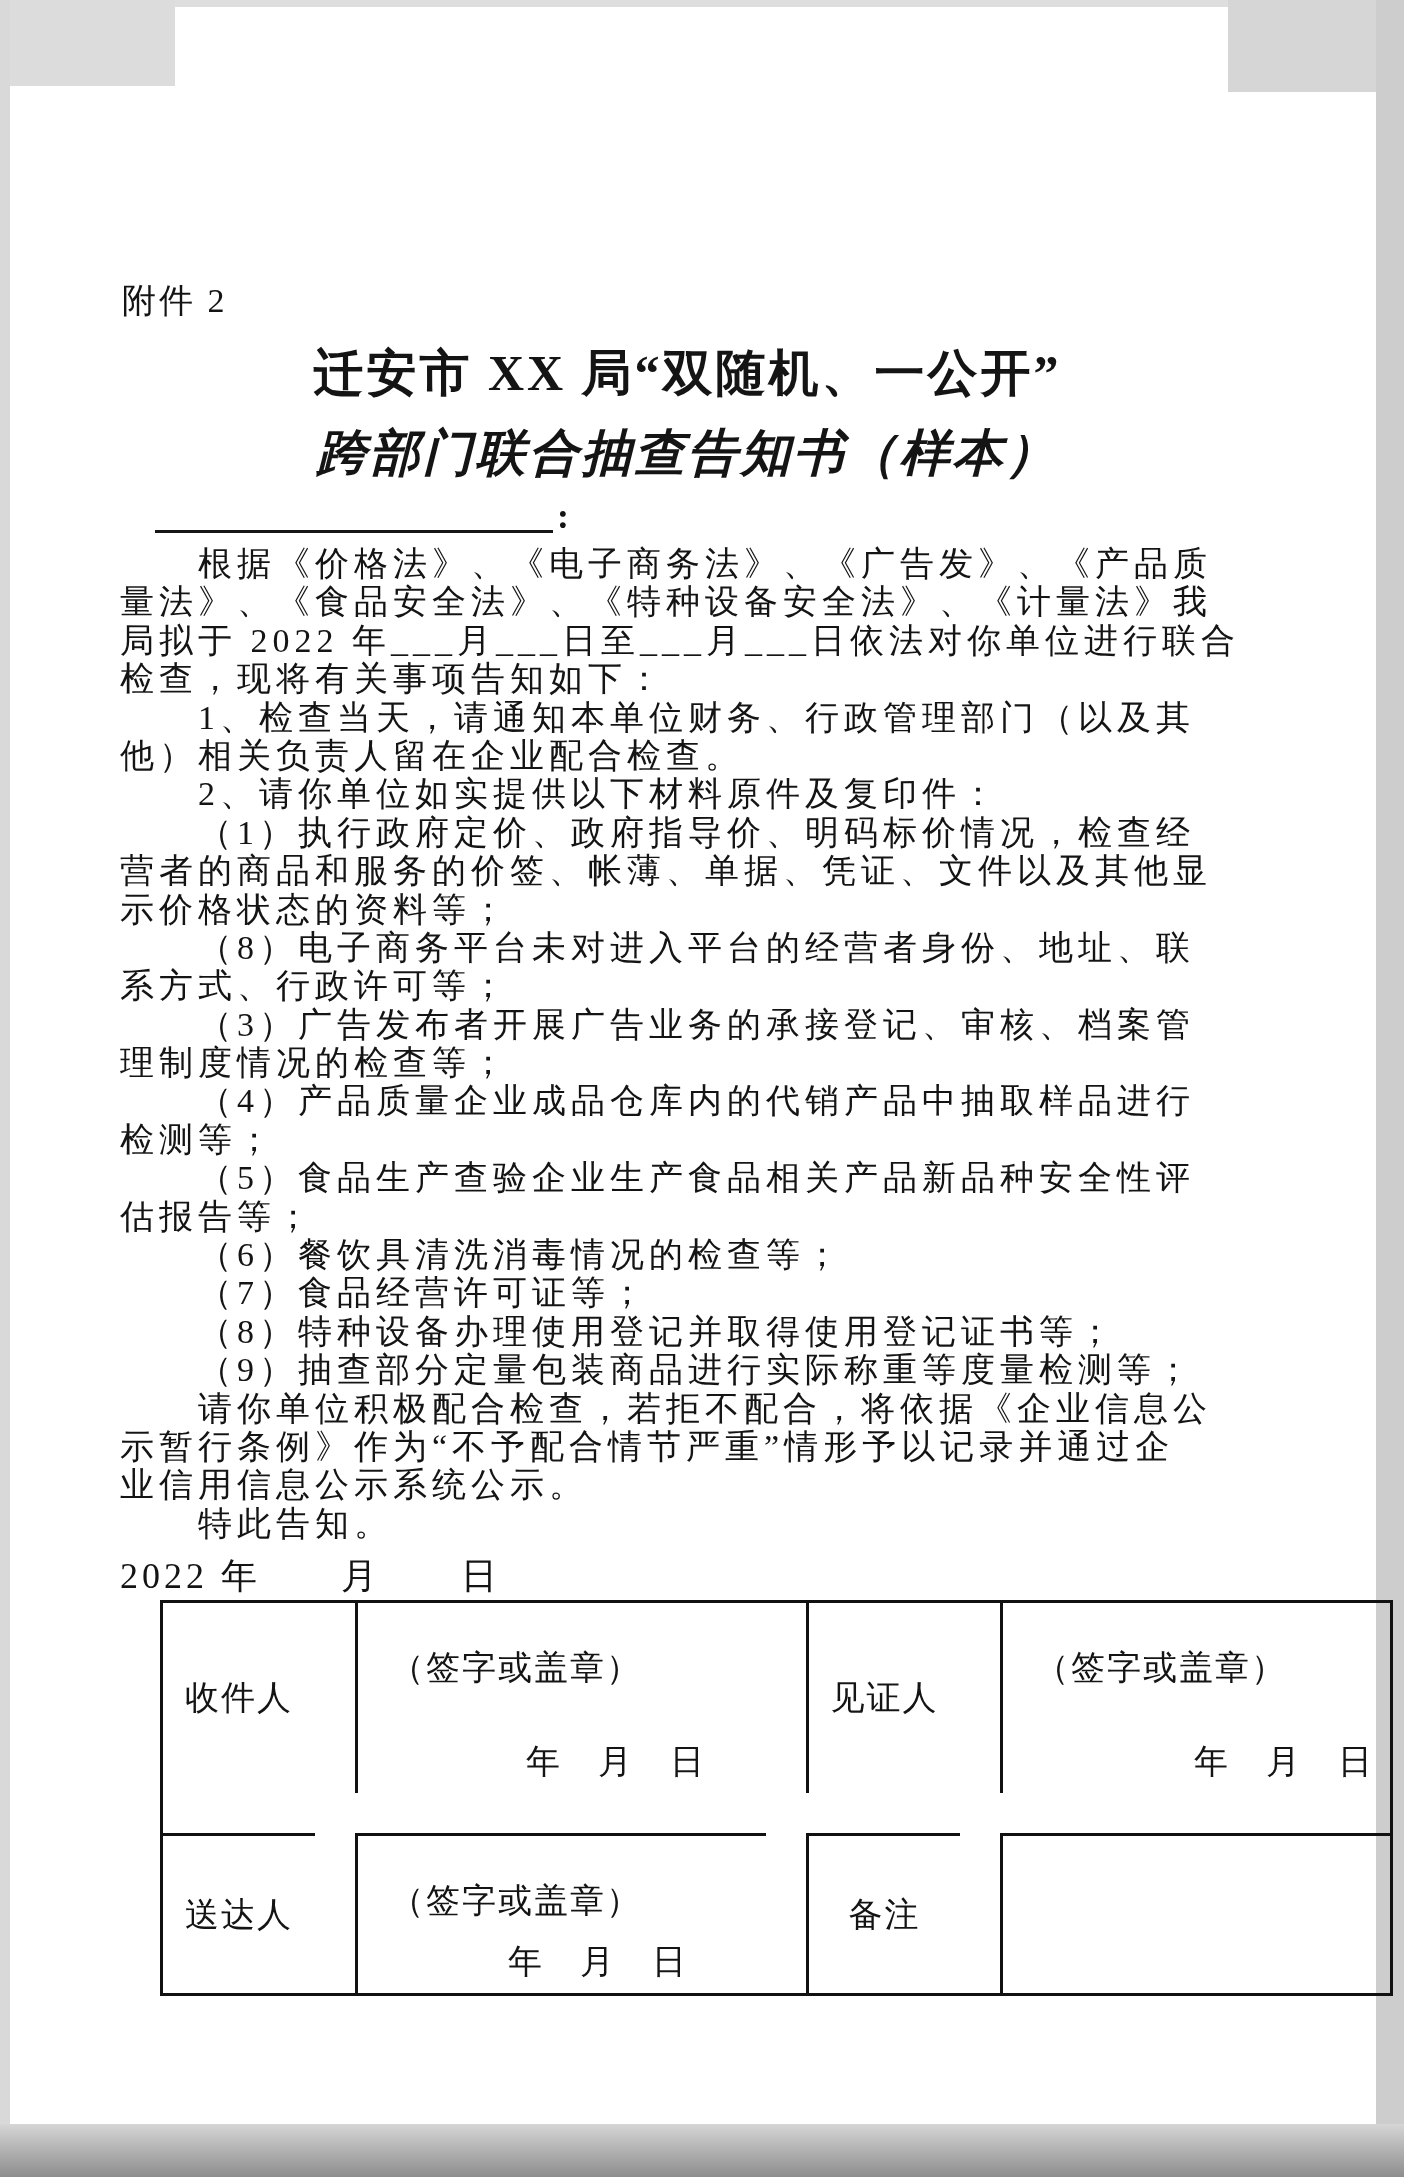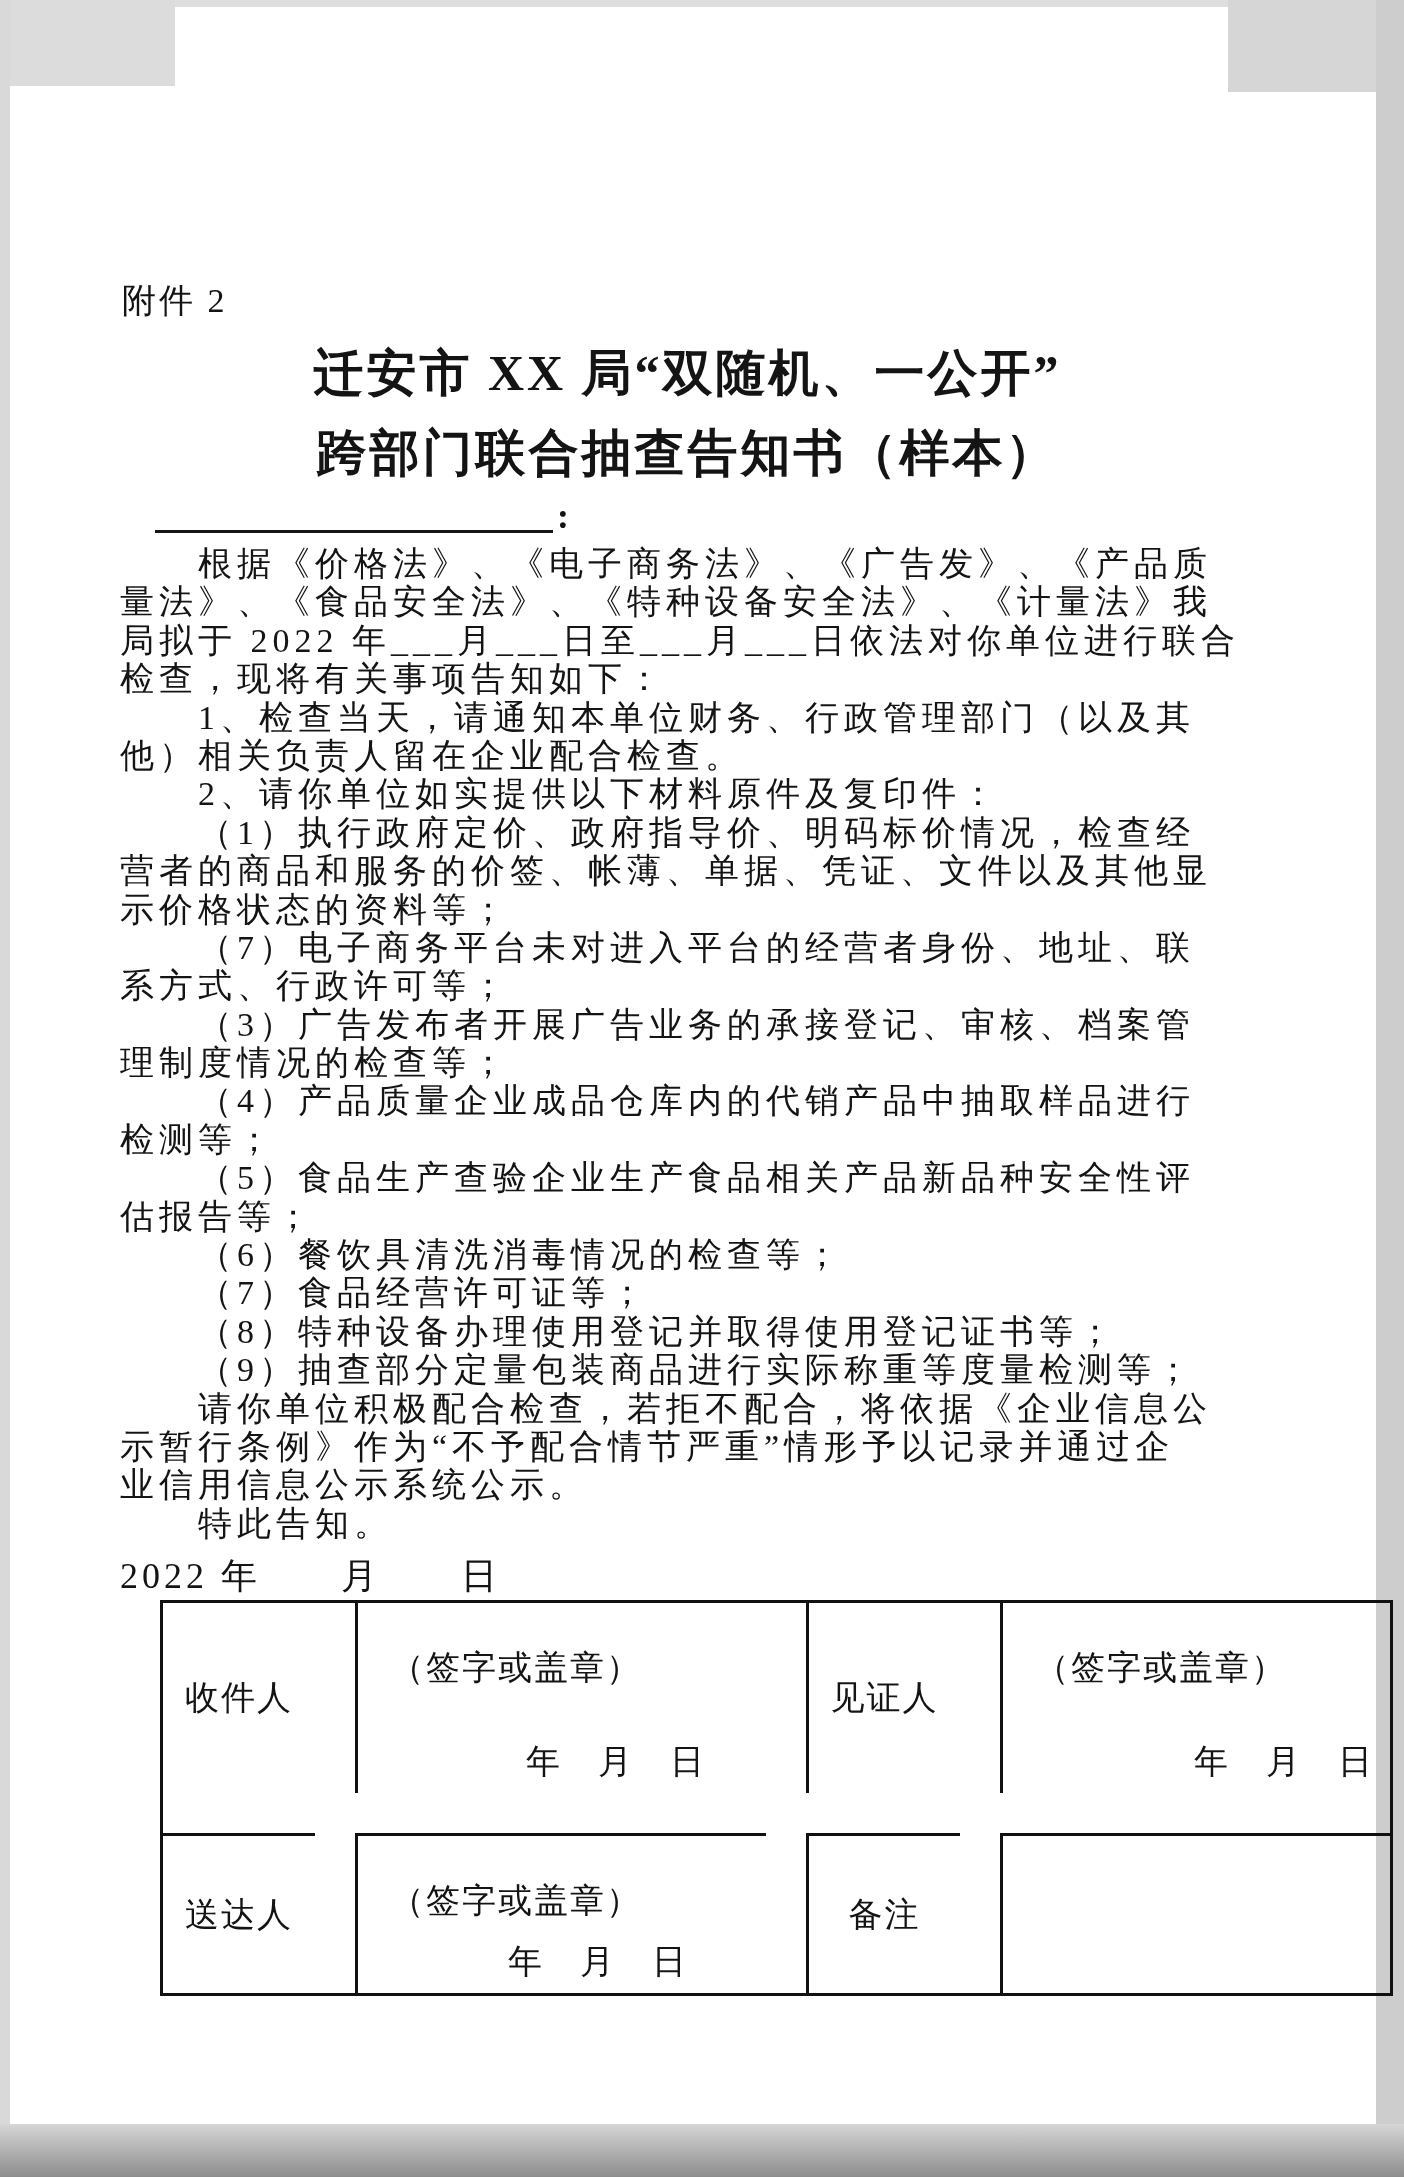--- a/index.html
+++ b/index.html
@@ -21,21 +21,21 @@
 
   .attachment {
     position:absolute; left:122px; top:278px;
     font-size:34px; letter-spacing:3px;
   }
   .title {
     position:absolute; left:120px; width:1135px; text-align:center;
     font-size:50px; font-weight:700; letter-spacing:3px; white-space:nowrap;
   }
   .title-1 { top:340px; }
-  .title-2 { top:420px; }
+  .title-2 { top:420px;font-style:italic; }
 
   .addressee {
     position:absolute; left:155px; top:496px; height:37px;
     display:flex; align-items:flex-end;
   }
   .blank-underline {
     display:inline-block; width:398px; height:34px;
     border-bottom:3px solid #161616;
   }
   .addressee-colon { font-size:36px; font-weight:700; line-height:34px; margin-left:4px; }
@@ -99,21 +99,21 @@
       <div class="body-line indent">根据《价格法》、《电子商务法》、《广告发》、《产品质</div>
       <div class="body-line">量法》、《食品安全法》、《特种设备安全法》、《计量法》我</div>
       <div class="body-line">局拟于 2022 年___月___日至___月___日依法对你单位进行联合</div>
       <div class="body-line">检查，现将有关事项告知如下：</div>
       <div class="body-line indent">1、检查当天，请通知本单位财务、行政管理部门（以及其</div>
       <div class="body-line">他）相关负责人留在企业配合检查。</div>
       <div class="body-line indent">2、请你单位如实提供以下材料原件及复印件：</div>
       <div class="body-line indent">（1）执行政府定价、政府指导价、明码标价情况，检查经</div>
       <div class="body-line">营者的商品和服务的价签、帐薄、单据、凭证、文件以及其他显</div>
       <div class="body-line">示价格状态的资料等；</div>
-      <div class="body-line indent">（7）电子商务平台未对进入平台的经营者身份、地址、联</div>
+      <div class="body-line indent">（8）电子商务平台未对进入平台的经营者身份、地址、联</div>
       <div class="body-line">系方式、行政许可等；</div>
       <div class="body-line indent">（3）广告发布者开展广告业务的承接登记、审核、档案管</div>
       <div class="body-line">理制度情况的检查等；</div>
       <div class="body-line indent">（4）产品质量企业成品仓库内的代销产品中抽取样品进行</div>
       <div class="body-line">检测等；</div>
       <div class="body-line indent">（5）食品生产查验企业生产食品相关产品新品种安全性评</div>
       <div class="body-line">估报告等；</div>
       <div class="body-line indent">（6）餐饮具清洗消毒情况的检查等；</div>
       <div class="body-line indent">（7）食品经营许可证等；</div>
       <div class="body-line indent">（8）特种设备办理使用登记并取得使用登记证书等；</div>

